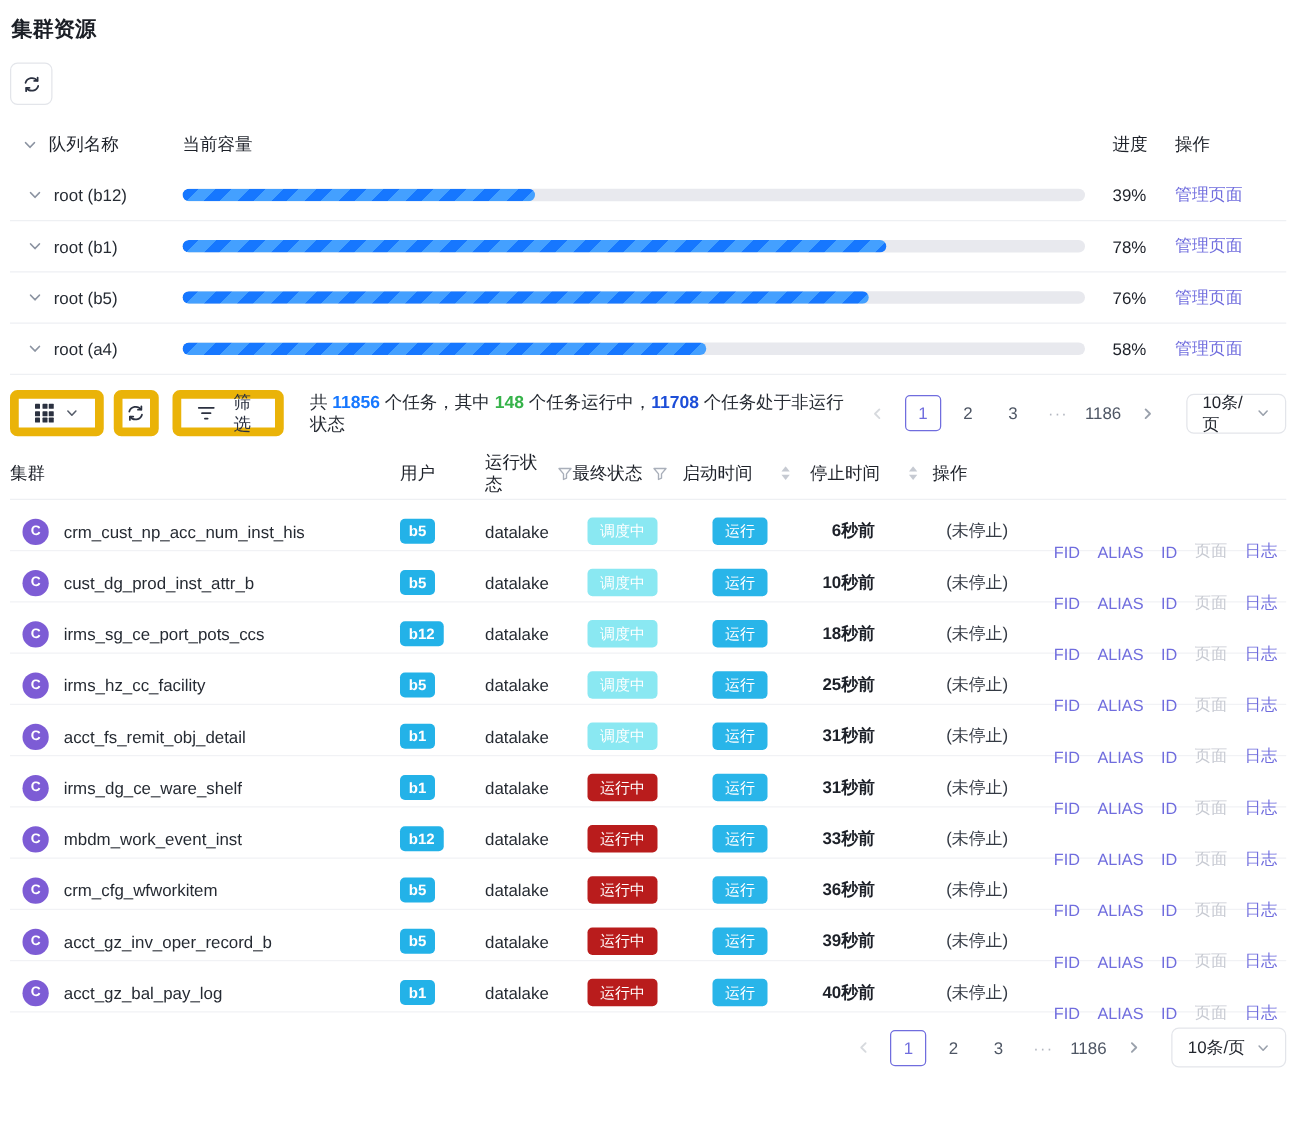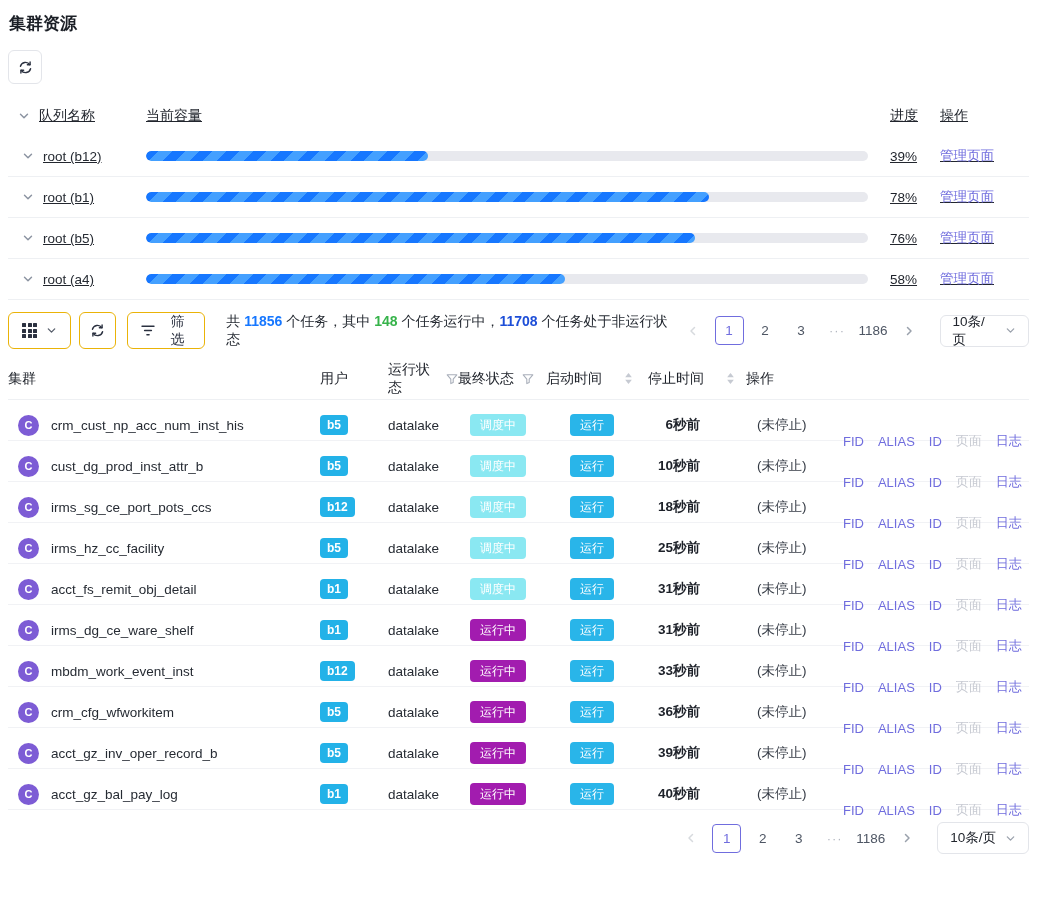--- a/index.html
+++ b/index.html
@@ -13,26 +13,26 @@
   .sec-title { font-size:17px; font-weight:700; color:#1b1f26; padding-left:1px; }
 
   
   .sq-btn {
     display:inline-flex; align-items:center; justify-content:center;
     height:34px; min-width:34px; border:1px solid #e3e5ea; border-radius:6px;
     background:#fff; color:#2b3140; cursor:pointer;
   }
   .tb-btn {
     display:inline-flex; align-items:center; justify-content:center; gap:9px;
-    height:37px; border:1px solid #eab308; border-radius:6px; background:#fff;
+    height:37px; border:7px solid #eab308; border-radius:6px; background:#fff;
     color:#2b3140; cursor:pointer; padding:0 13px; font-size:14px;
   }
 
   
-  .res-table { margin-top:11px;text-decoration:underline; }
+  .res-table { margin-top:11px; }
   .res-hrow, .res-row {
     display:grid; grid-template-columns:138px 722px 70px 1fr;
     align-items:center; height:41px;
   }
   .res-hrow { color:#1d2129; }
   .res-row { border-bottom:1px solid #eef0f3; }
   .res-col-name { display:flex; align-items:center; gap:9px; padding-left:10px; }
   .res-row .res-col-name { padding-left:14px; font-size:13.5px; color:#262b33; }
   .res-col-pct { padding-left:22px; font-size:13.5px; color:#1d2129; }
   .res-hrow .res-col-pct, .res-hrow .res-col-ops { font-size:14px; }
@@ -90,21 +90,21 @@
   .tname { font-size:13.5px; color:#262b33; }
   .tuser { font-size:13.5px; color:#262b33; }
   .badge-cluster {
     display:inline-block; background:#23b2e8; color:#fff; font-size:12px; font-weight:700;
     padding:2.5px 7px; border-radius:4px; line-height:1.2;
   }
   .badge {
     display:inline-block; color:#fff; font-size:12px; padding:4px 10px; border-radius:4px; line-height:1.2;
   }
   .badge.scheduling { background:#8ae8f2; }
-  .badge.running { background:#a21caf; }
+  .badge.running { background:#b91c1c; }
   .badge-final { background:#29b5e9; }
   .td-run { padding-left:12px; } .td-final { padding-left:24px; }
   .td-start { text-align:right; padding-right:46px; font-weight:700; font-size:13.5px; color:#1d2129; }
   .td-stop { padding-left:11px; font-size:13.5px; color:#343a44; }
   .td-ops { display:flex; align-items:center; gap:14px; font-size:13px;margin-top:32px; }
   .op-link { color:#706dde; cursor:pointer; }
   .op-disabled { color:#c7cad2; cursor:default; }
 
   .bottom-pager { margin-top:12px; display:flex; }
   svg { display:block; }

